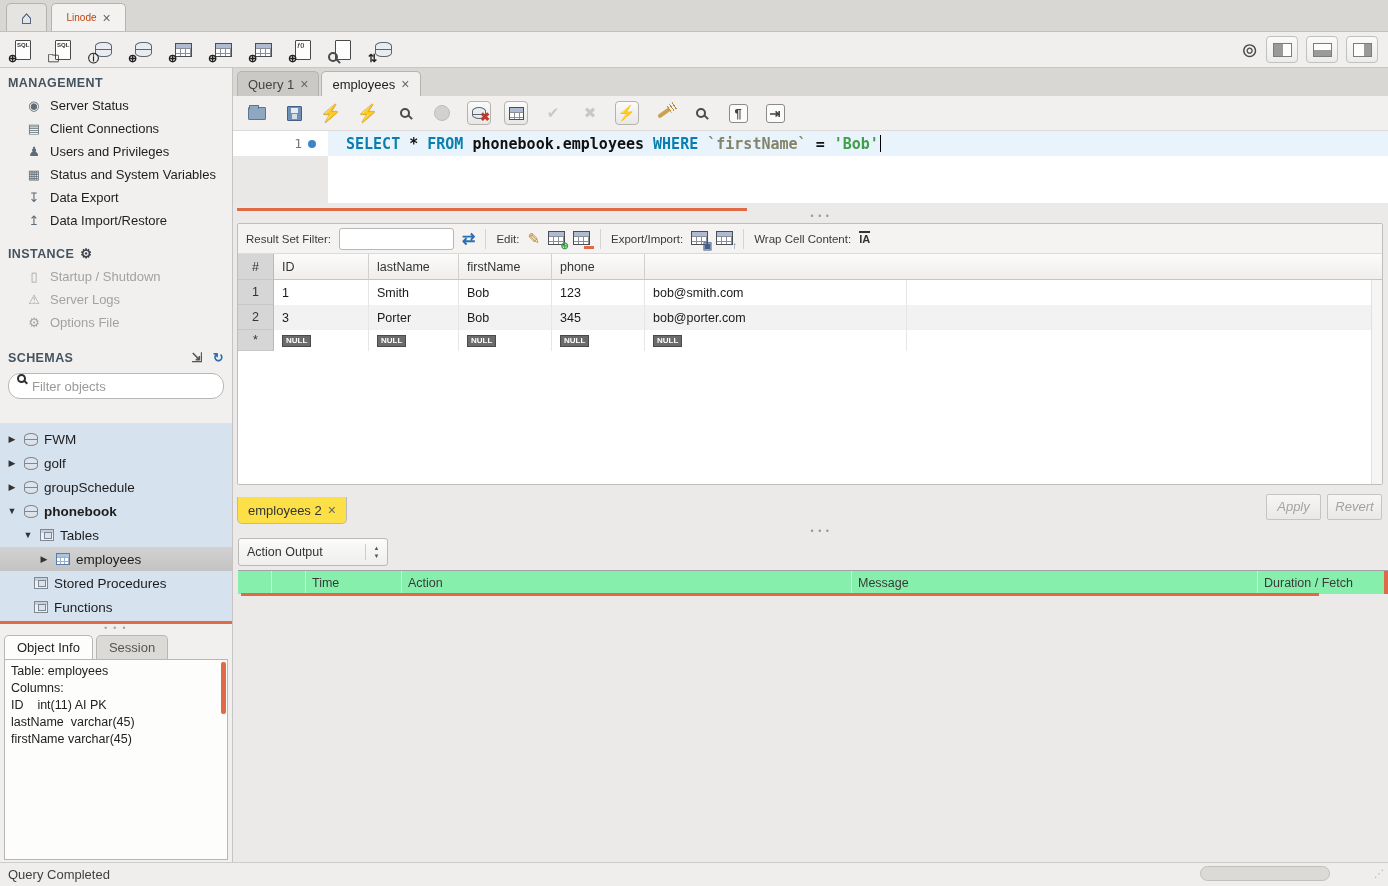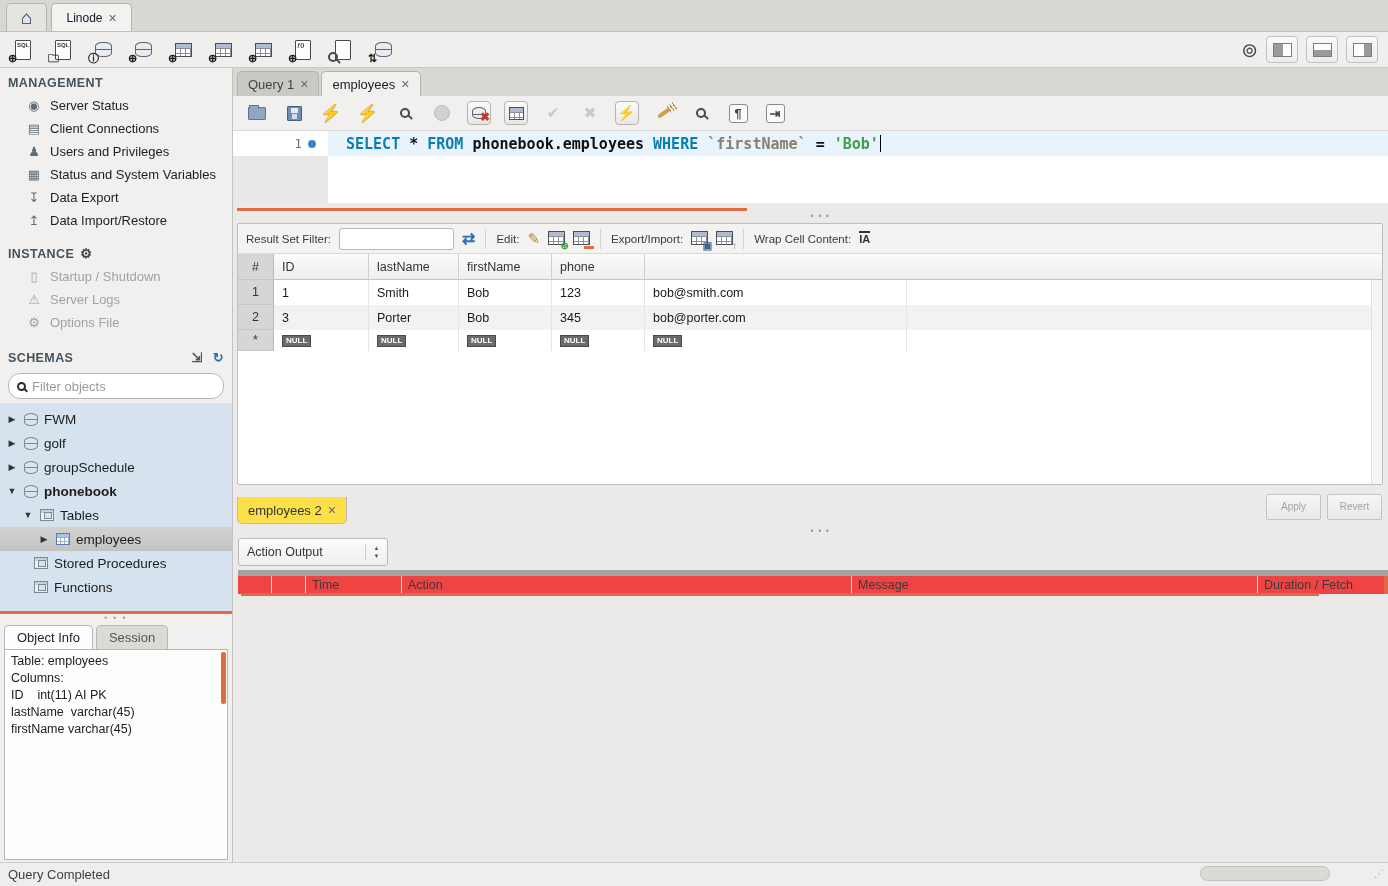--- a/index.html
+++ b/index.html
@@ -9,21 +9,21 @@
   .win { position:relative; width:1388px; height:886px; display:flex; flex-direction:column; }
 
   
   .tabbar { height:32px; background:#d9d7d4; border-bottom:1px solid #c2c0be; display:flex; align-items:flex-end; padding-left:6px; flex:0 0 32px; }
   .conn-tab { height:28px; display:flex; align-items:center; gap:6px; padding:0 14px;
     border:1px solid #b5b3b0; border-bottom:none; border-radius:5px 5px 0 0; }
   .conn-tab.home { background:#e6e4e1; margin-right:4px; }
   .conn-tab.active { background:#f3f2f0; }
   .home-glyph { color:#1f3d6b; font-size:19px; font-weight:bold; line-height:1; }
   .close-x { color:#666; font-size:14px; cursor:default; }
-  .tab-label { font-size:12px; color:#0f172a; }
+  .tab-label { font-size:10px; color:#c2410c; }
 
   
   .main-toolbar { height:36px; background:#f0efed; border-bottom:1px solid #cac8c6; display:flex; align-items:center; padding:0 10px; gap:14px; flex:0 0 36px; }
   .tbi { position:relative; width:26px; height:24px; display:flex; align-items:center; justify-content:center; }
   .icon-page { width:16px; height:20px; background:#fdfdfd; border:1.5px solid #4a4a4a; border-radius:1px; position:relative; }
   .icon-page .lbl { position:absolute; top:1px; left:1px; font-size:6px; font-weight:bold; color:#333; }
   .badge { position:absolute; left:-2px; bottom:-2px; font-size:11px; line-height:1; color:#222; background:transparent; font-weight:bold; }
   .icon-cyl { width:17px; height:15px; background:#e9edf2; border:1.5px solid #5c6670; border-radius:7px/4px; position:relative; }
   .icon-cyl:before { content:""; position:absolute; left:-1px; right:-1px; top:2px; height:4px; border-bottom:1.5px solid #5c6670; }
   .icon-grid { width:17px; height:14px; border:1.5px solid #4a4f57; background:
@@ -46,21 +46,21 @@
 
   
   .sidebar { width:233px; flex:0 0 233px; background:#f1f0ee; border-right:1px solid #c6c4c2; display:flex; flex-direction:column; min-height:0; }
   .sec-header { font-size:12.5px; font-weight:bold; color:#44535f; letter-spacing:.4px; padding:8px 8px 4px 8px; display:flex; align-items:center; gap:6px; }
   .sec-header .hdr-icons { margin-left:auto; display:flex; gap:10px; font-size:13px; color:#555; }
   .hdr-icons .blue { color:#2a6fb5; }
   .side-item { height:23px; display:flex; align-items:center; gap:8px; padding-left:26px; font-size:13px; color:#1e1e1e; white-space:nowrap; overflow:hidden; }
   .side-item .g { width:16px; text-align:center; color:#5f6b76; font-size:13px; flex:0 0 16px; }
   .side-item.disabled, .side-item.disabled .g { color:#a3a2a0; }
   .wrench-mini { font-size:13px; color:#3b434b; }
-  .filter-box { margin:4px 8px 4px 8px; height:26px; background:#fff; border:1px solid #b9b7b5; border-radius:12px; display:flex; align-items:center; gap:6px; padding:0 8px; }
+  .filter-box { margin:4px 8px 24px 8px; height:26px; background:#fff; border:1px solid #b9b7b5; border-radius:12px; display:flex; gap:6px; padding:0 8px; }
   .filter-box input { border:none; outline:none; flex:1; font-size:13px; color:#333; background:transparent; font-family:"Liberation Sans",sans-serif; }
   .filter-box input::placeholder { color:#9a9a98; }
   .mag-s { width:9px; height:9px; border:2px solid #2d2d2d; border-radius:50%; position:relative; flex:0 0 auto; }
   .mag-s:after { content:""; position:absolute; width:5px; height:2px; background:#2d2d2d; transform:rotate(45deg); right:-4px; bottom:-2px; }
 
   .schema-tree { flex:1; background:#d7e2ef; overflow:hidden; padding-top:4px; }
   .tree-row { height:24px; display:flex; align-items:center; gap:6px; font-size:13.5px; color:#1c1c1c; padding-left:6px; white-space:nowrap; }
   .tree-row .arr { width:12px; font-size:9px; color:#333; text-align:center; flex:0 0 12px; }
   .tree-row.lv1 { padding-left:22px; }
   .tree-row.lv2 { padding-left:38px; }
@@ -143,29 +143,29 @@
   .g-row.stripe .cell { background:#f2f2f2; }
   .rownum { flex:0 0 36px; background:#d6d6d6 !important; border-right:1px solid #b9b9b9; border-bottom:1px solid #c6c6c6; color:#333; justify-content:center; padding-left:0; }
   .c-id { flex:0 0 95px; } .c-ln { flex:0 0 90px; } .c-fn { flex:0 0 93px; } .c-ph { flex:0 0 93px; } .c-em { flex:0 0 262px; } .c-fill { flex:1; border-right:none; }
   .g-row.nullrow { height:21px; }
   .nullbadge { display:inline-block; background:#6b6b6b; border:1px solid #4a4a4a; color:#fff; font-size:8px; font-weight:bold; padding:1px 3px; line-height:1; }
   .grid-vscroll { position:absolute; right:0; top:26px; bottom:0; width:11px; border-left:1px solid #e3e1df; background:#f6f5f3; }
 
   .bottom-tabs { flex:0 0 36px; display:flex; align-items:center; padding:4px 6px 0 4px; gap:8px; }
   .btab { display:flex; align-items:center; gap:6px; padding:5px 10px; background:#fde047; border:1px solid #bbb9b7; border-top:none; border-radius:0 0 5px 5px; font-size:13px; color:#333;margin-top:8px; }
   .bt-right { margin-left:auto; display:flex; gap:6px; }
-  .btn-dis { width:55px; height:26px; border:1px solid #c6c4c2; border-radius:2px; background:linear-gradient(#f7f6f5,#e9e8e6); color:#a5a3a1; font-size:10px; display:flex; align-items:center; justify-content:center; }
+  .btn-dis { width:55px; height:26px; border:1px solid #c6c4c2; border-radius:2px; background:linear-gradient(#f7f6f5,#e9e8e6); color:#a5a3a1; font-size:13px; display:flex; align-items:center; justify-content:center;font-style:italic; }
 
   .mid-splitter { flex:0 0 10px; position:relative; }
   .action-bar { flex:0 0 36px; display:flex; align-items:center; padding-left:5px; }
   .combo { width:150px; height:28px; background:linear-gradient(#fbfbfa,#efeeec); border:1px solid #bbb9b7; border-radius:3px; display:flex; align-items:center; font-size:12.5px; color:#333; }
   .combo .cl { flex:1; padding-left:8px; }
   .combo .steppers { width:22px; border-left:1px solid #cfcdcb; display:flex; flex-direction:column; align-items:center; justify-content:center; font-size:6px; color:#555; line-height:1.4; }
 
-  .out-header { flex:0 0 24px; background:#ef4444; border-top:6px solid #a3a3a3; display:flex; position:relative; margin:0 0 8px 5px; }
+  .out-header { flex:0 0 24px; background:#86efac; border-top:1px solid #a3a3a3; display:flex; position:relative; margin:0 0 8px 5px; }
   .ohcell { font-size:12.5px; color:#3a3a3a; display:flex; align-items:center; padding-left:6px; border-right:1px solid #e6e4e2; white-space:nowrap; overflow:hidden; }
   .oc1 { flex:0 0 34px; } .oc2 { flex:0 0 34px; } .oc-time { flex:0 0 96px; } .oc-action { flex:0 0 450px; } .oc-msg { flex:0 0 406px; } .oc-dur { flex:1; border-right:none; }
   .out-orange { position:absolute; left:3px; bottom:-2px; width:1078px; height:3px; background:#e06a45; }
   .out-orange-v { position:absolute; right:0px; top:0; bottom:0; width:4px; background:#e06a45; }
   .out-fill { flex:1; }
 
   
   .statusbar { flex:0 0 24px; background:#efeeec; border-top:1px solid #cfcdcb; display:flex; align-items:center; padding:0 8px; position:relative; }
   .status-text { font-size:13px; color:#3f3f3f; }
   .hscroll-thumb { position:absolute; left:1200px; top:3px; width:130px; height:15px; background:#dcdad7; border:1px solid #c2c0be; border-radius:8px; }

